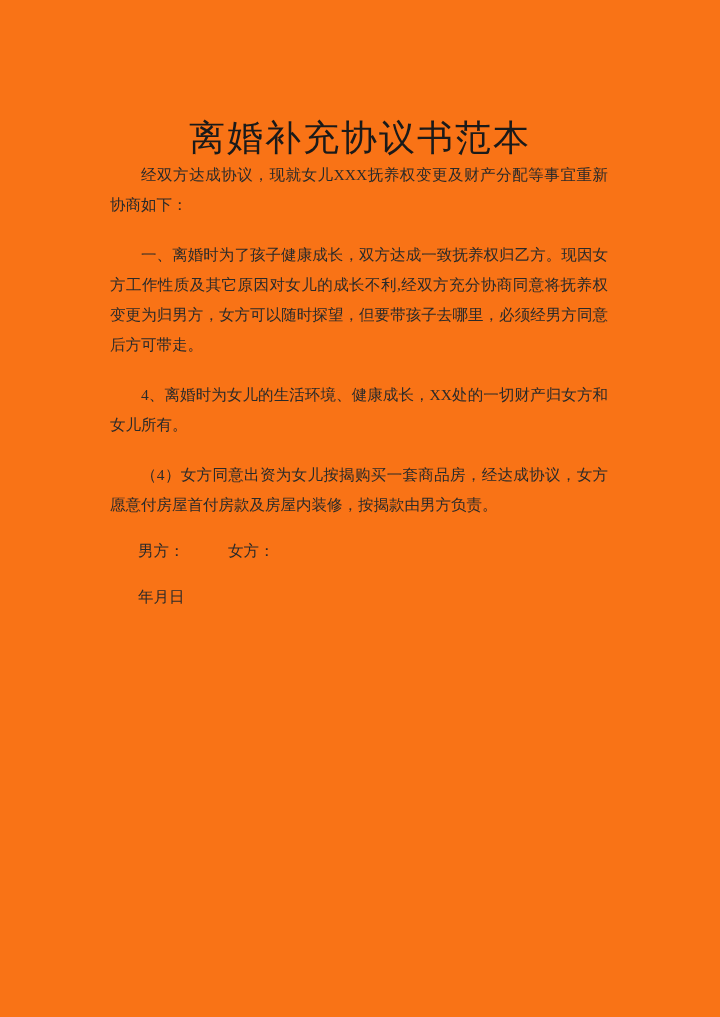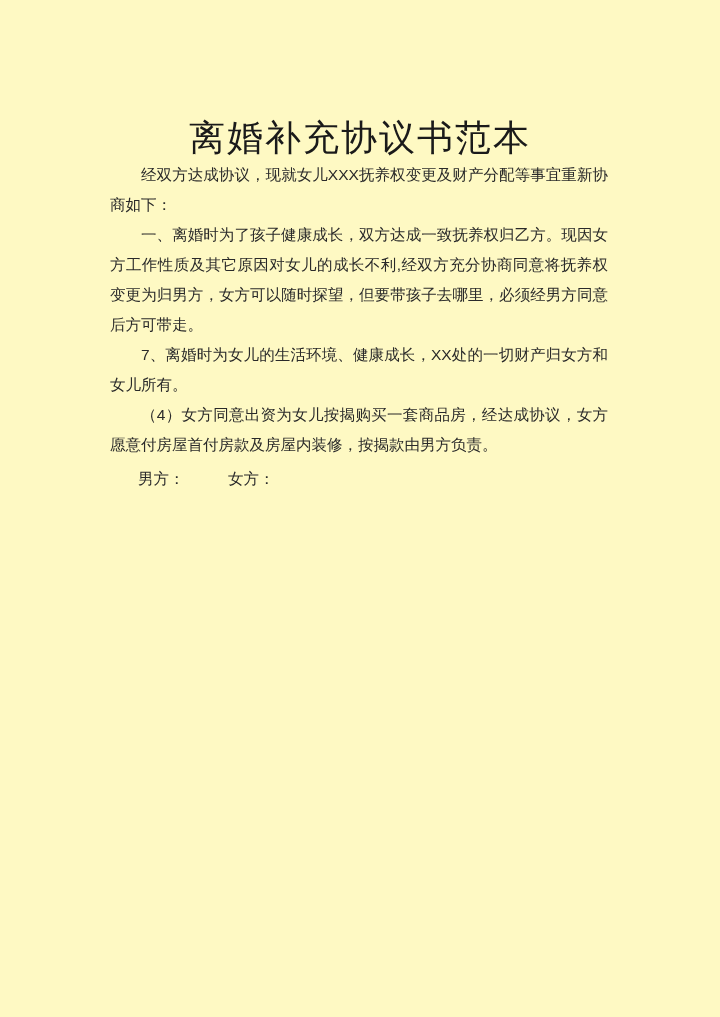--- a/index.html
+++ b/index.html
@@ -1,44 +1,45 @@
 <!DOCTYPE html>
 <html><head>
   <meta charset="utf-8">
   <style>
     html, body { margin: 0; padding: 0; background: #ffffff; }
     body { width: 720px; height: 1017px; position: relative; overflow: hidden; color: #222; }
-    .page { position: absolute; left: 0; top: 0; width: 720px; height: 1017px; background: #fef9c3; }
+    .page { position: absolute; left: 0; top: 0; width: 720px; height: 1017px; background: #f97316; }
     .title {
       position: absolute; left: 0; top: 90px; width: 720px; text-align: center;
       font-family: "DejaVu Serif", "Liberation Serif", serif;
       font-size: 36px; letter-spacing: 2px; color: #1a1a1a; font-weight: normal;
     }
     .body {
       position: absolute; left: 110px; top: 160px; width: 498px;
-      font-family: Liberation Sans, sans-serif;
+      font-family: Liberation Serif, serif;
       font-size: 15.5px; line-height: 30px; color: #2a2a2a;
     }
     .para { margin: 0; text-indent: 31px; text-align: justify; }
-    .para + .para { margin-top: 0; }
-    .sig-row { display: flex; margin-top: 4px; padding-left: 28px; align-items: center; }
+    .para + .para { margin-top: 20px; }
+    .sig-row { display: flex; margin-top: 16px; padding-left: 28px; align-items: center; }
     .sig-row span { display: inline-block; }
     .sig-male { width: 90px; }
     .date { margin-top: 16px; padding-left: 28px; }
   </style>
 </head>
 <body>
 
 <div class="page">
   <h1 class="title">离婚补充协议书范本</h1>
 
   <div class="body">
     <p class="para">经双方达成协议，现就女儿XXX抚养权变更及财产分配等事宜重新协商如下：</p>
     <p class="para">一、离婚时为了孩子健康成长，双方达成一致抚养权归乙方。现因女方工作性质及其它原因对女儿的成长不利,经双方充分协商同意将抚养权变更为归男方，女方可以随时探望，但要带孩子去哪里，必须经男方同意后方可带走。</p>
-    <p class="para">7、离婚时为女儿的生活环境、健康成长，XX处的一切财产归女方和女儿所有。</p>
+    <p class="para">4、离婚时为女儿的生活环境、健康成长，XX处的一切财产归女方和女儿所有。</p>
     <p class="para">（4）女方同意出资为女儿按揭购买一套商品房，经达成协议，女方愿意付房屋首付房款及房屋内装修，按揭款由男方负责。</p>
 
     <div class="sig-row">
       <span class="sig-male">男方：</span>
       <span class="sig-female">女方：</span>
     </div>
+    <div class="date">年月日</div>
   </div>
 </div>
 
 </body></html>

